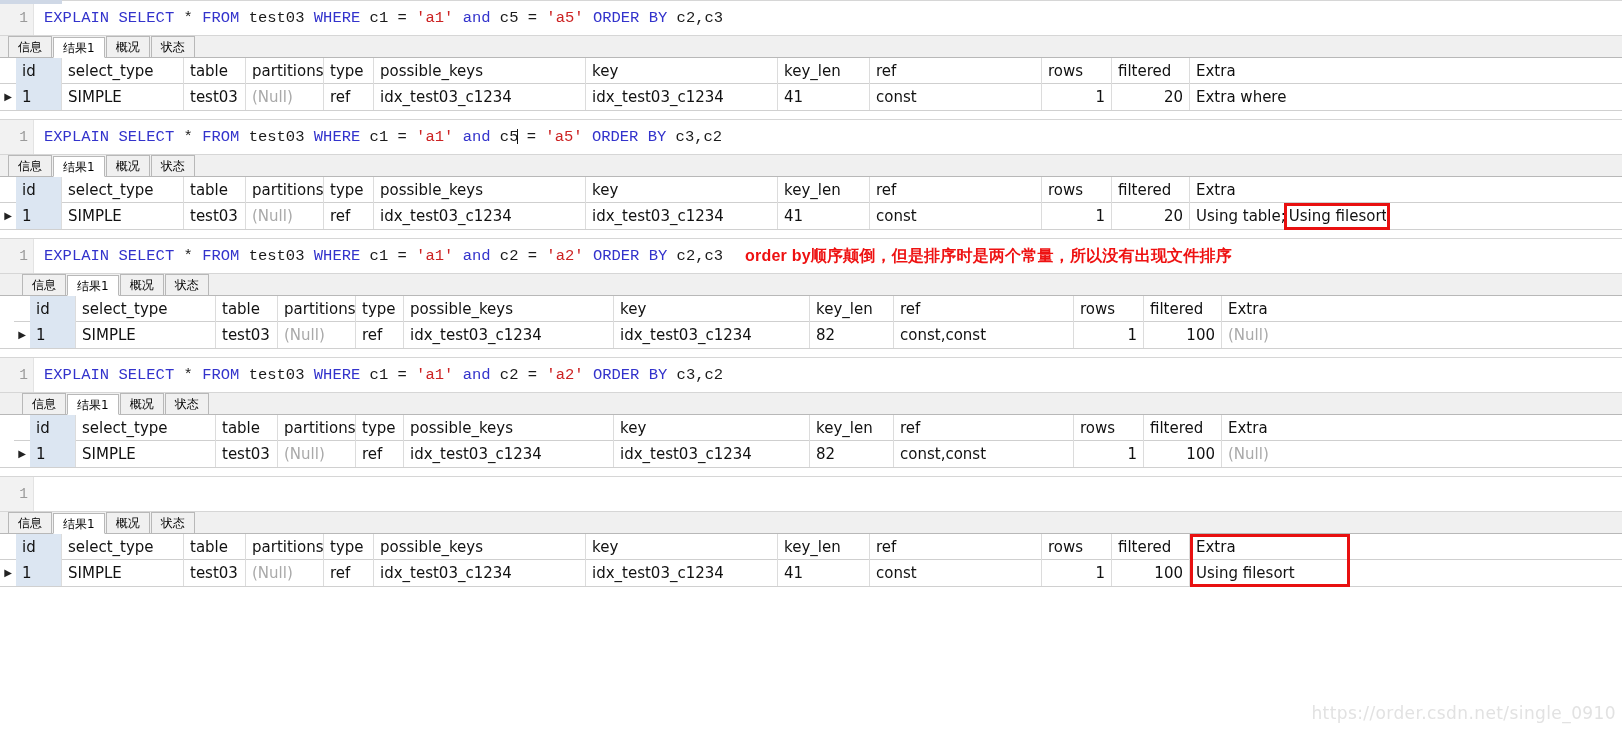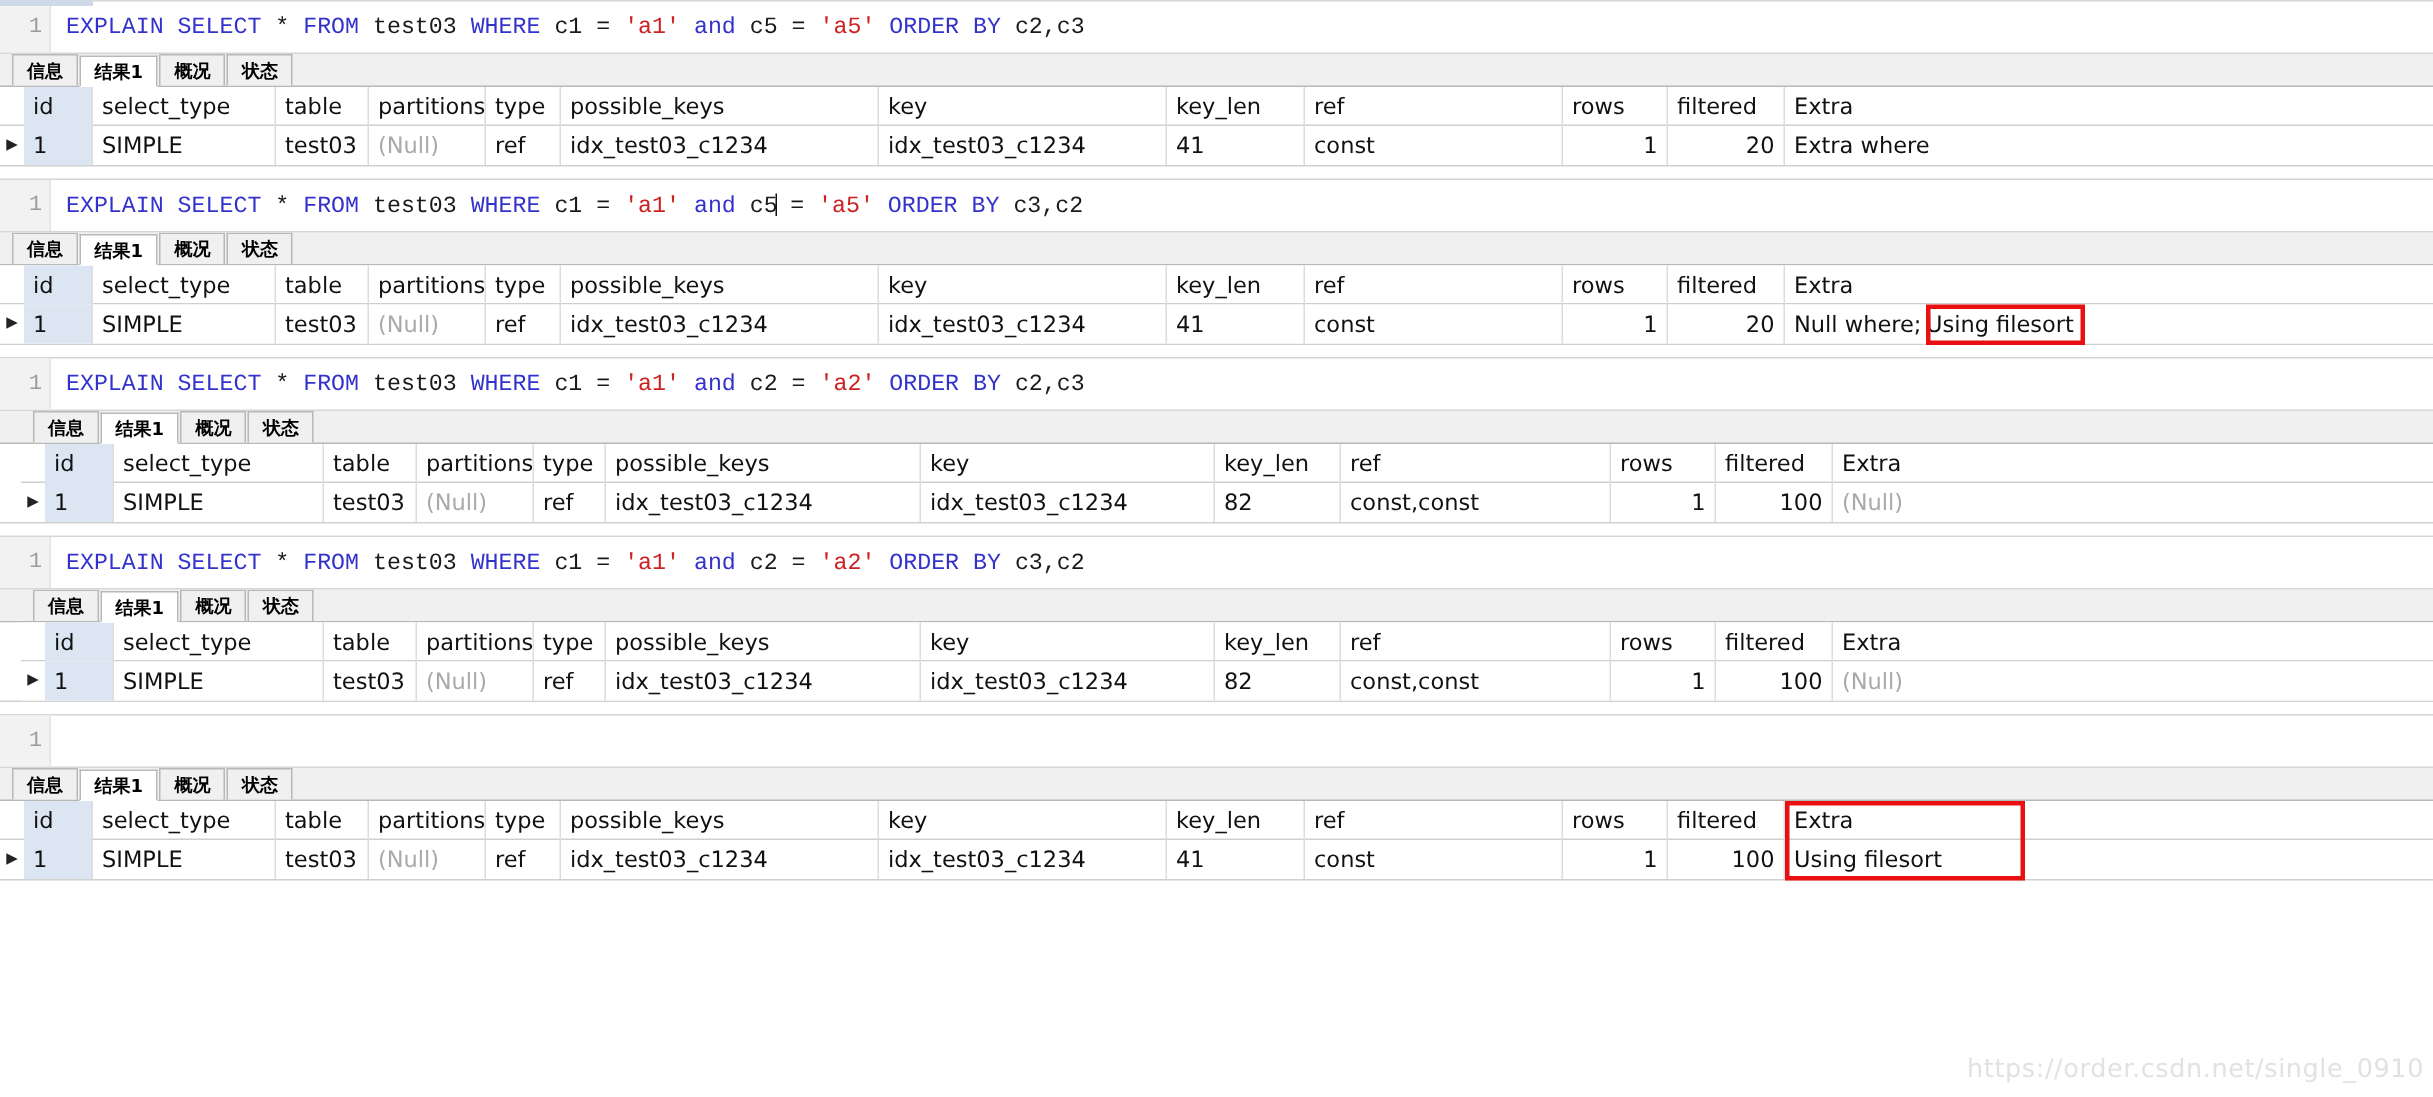--- a/index.html
+++ b/index.html
@@ -73,21 +73,20 @@
 
   
   .tabbar {
     height: 22px;
     background: #f0f0f0;
     border-bottom: 1px solid #b8b8b8;
     display: flex;
     align-items: flex-end;
     padding-left: 8px;
     box-sizing: border-box;
-    font-weight: bold;
   }
   .tab {
     font-size: 12px;
     line-height: 12px;
     padding: 4px 9px 4px 9px;
     margin-right: 1px;
     background: #f0f0f0;
     border: 1px solid #b8b8b8;
     border-bottom: none;
     color: #000;
@@ -258,28 +257,29 @@
         <div class="cell" style="width: 122px; min-width: 122px;">SIMPLE</div>
         <div class="cell" style="width: 62px; min-width: 62px;">test03</div>
         <div class="cell null" style="width: 78px; min-width: 78px;">(Null)</div>
         <div class="cell" style="width: 50px; min-width: 50px;">ref</div>
         <div class="cell" style="width: 212px; min-width: 212px;">idx_test03_c1234</div>
         <div class="cell" style="width: 192px; min-width: 192px;">idx_test03_c1234</div>
         <div class="cell" style="width: 92px; min-width: 92px;">41</div>
         <div class="cell" style="width: 172px; min-width: 172px;">const</div>
         <div class="cell num" style="width: 70px; min-width: 70px;">1</div>
         <div class="cell num" style="width: 78px; min-width: 78px;">20</div>
-        <div class="cell" style="width: 196px; min-width: 196px; border-right: none;"><span>Null where;</span><span style="margin-left: 3px;">Using filesort</span></div>
+        <div class="cell" style="width: 196px; min-width: 196px; border-right: none;"><span>Using table;</span><span style="margin-left: 3px;">Using filesort</span></div>
       </div>
       <div class="redbox" style="left: 1284px; top: 26px; width: 106px; height: 27px;"></div>
     </div>
     <div class="spacer" style="height: 8px;"></div>
     <div class="sql-strip" style="height: 34px;">
       <div class="sql-gutter">1</div>
       <div class="sql-code"><span class="kw">EXPLAIN SELECT </span><span class="plain">* </span><span class="kw">FROM </span><span class="plain">test03 </span><span class="kw">WHERE </span><span class="plain">c1 = </span><span class="str">'a1' </span><span class="kw">and </span><span class="plain">c2 = </span><span class="str">'a2' </span><span class="kw">ORDER BY </span><span class="plain">c2,c3</span></div>
+      <div class="annot">order by顺序颠倒，但是排序时是两个常量，所以没有出现文件排序</div>
     </div>
     <div class="tabbar" style="padding-left: 22px;">
       <div class="tab">信息</div>
       <div class="tab active">结果1</div>
       <div class="tab">概况</div>
       <div class="tab">状态</div>
       <div class="tabbar-fill"></div>
     </div>
     <div class="grid" style="padding-left: 14px;">
       <div class="grid-row grid-head">

